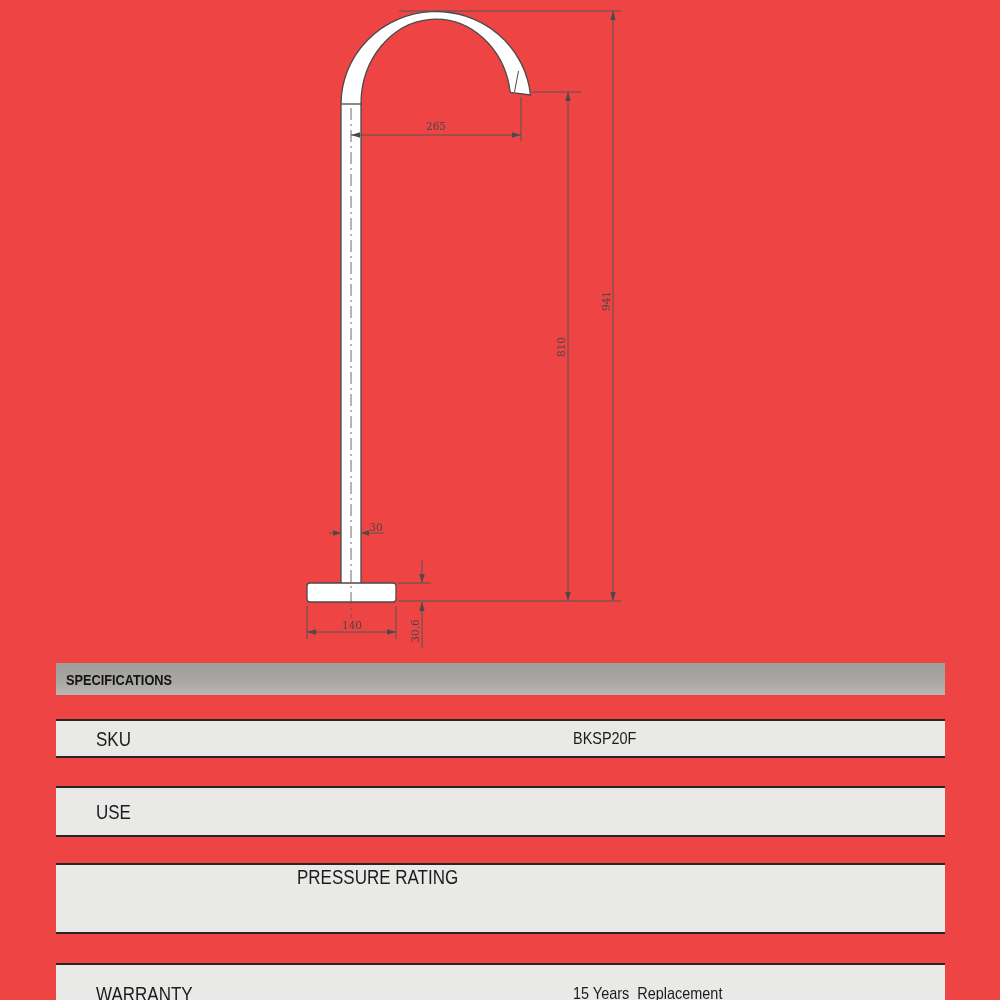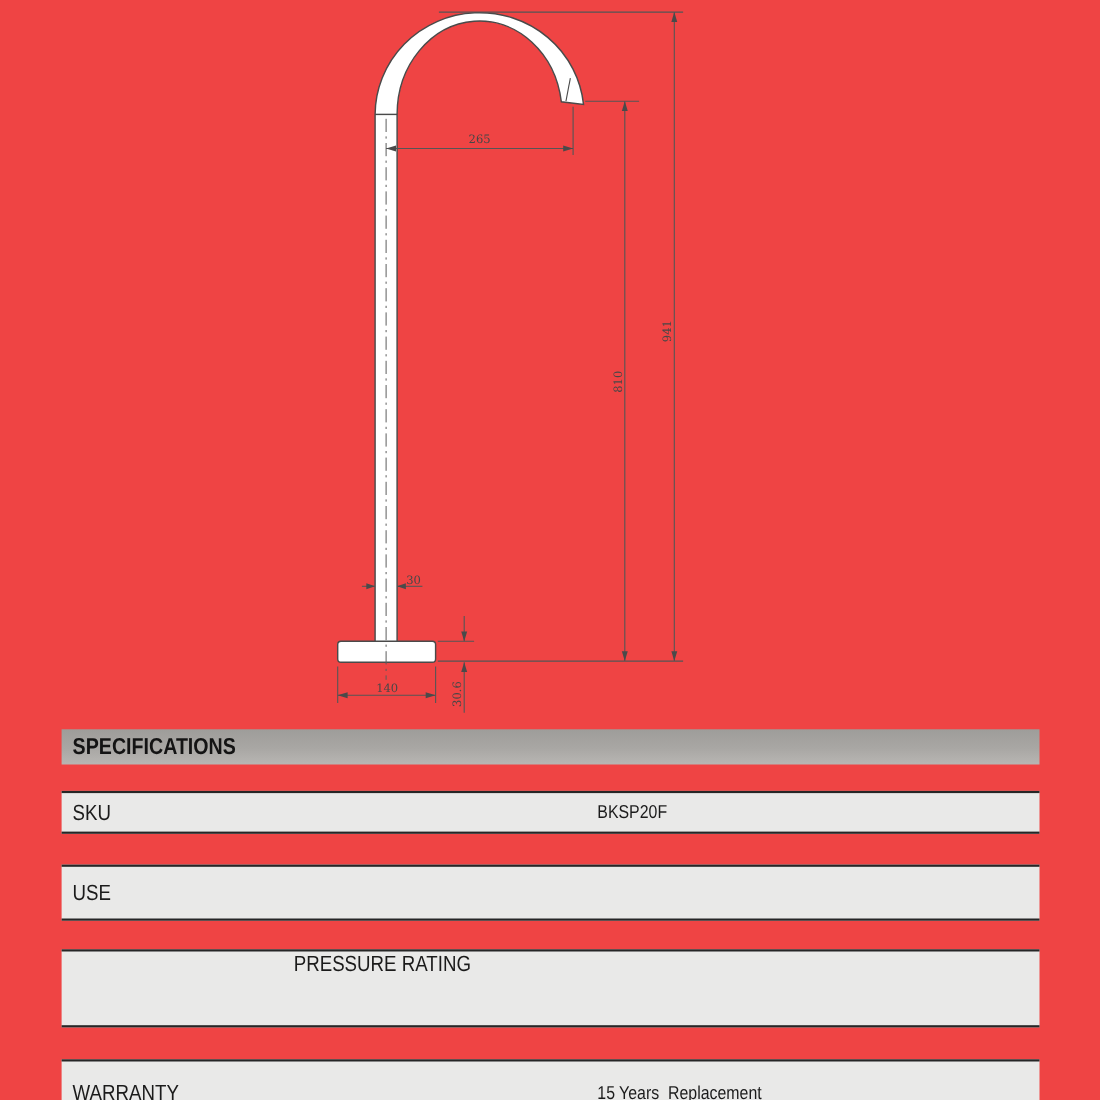--- a/index.html
+++ b/index.html
@@ -5,32 +5,32 @@
   html,body{margin:0;padding:0;background:#fff;}
   .page{position:relative;width:1000px;height:1000px;background:#ef4444;overflow:hidden;
         font-family:"Liberation Sans",sans-serif;}
   
   .drawing-svg{position:absolute;left:0;top:0;}
   .drawing-svg text{font-family:"DejaVu Serif",serif;font-size:10.5px;fill:#474747;}
   
   .spec{position:absolute;left:56px;top:663px;width:889px;color:#1b1b1b;}
   .spec-header{height:32px;display:flex;align-items:center;padding-left:10px;box-sizing:border-box;
      background:linear-gradient(180deg,#9e9d9a 0%,#a9a7a4 55%,#b8b6b3 100%);
-     font-weight:bold;font-size:21px;color:#141414;}
+     font-weight:bold;font-size:15px;color:#141414;}
   .spec-row{box-sizing:border-box;background:#e9e9e8;
      border-top:2px solid #262626;border-bottom:2px solid #262626;
      display:flex;align-items:center;}
   .row-sku{height:39px;margin-top:24px;}
   .row-use{height:51px;margin-top:28px;}
   .row-pressure{height:71px;margin-top:26px;flex-direction:column;}
   .row-warranty{height:62px;margin-top:29px;}
   .cell-label{width:487px;padding-left:10px;box-sizing:border-box;font-size:20px;line-height:24px;}
   .cell-value{flex:1;font-size:17px;line-height:24px;}
   .row-pressure .cell-value .value-line{line-height:33px;}
-  .value-line,.label-line{white-space:pre;}
+  .value-line,.label-line{white-space:pre;margin-left:30px;}
   
   .tx{display:inline-block;transform:scaleX(.85);transform-origin:0 50%;}
 </style>
 </head>
 <body>
 
 <div class="page">
 
   <svg class="drawing-svg" width="1000" height="660" viewBox="0 0 1000 660">
 

